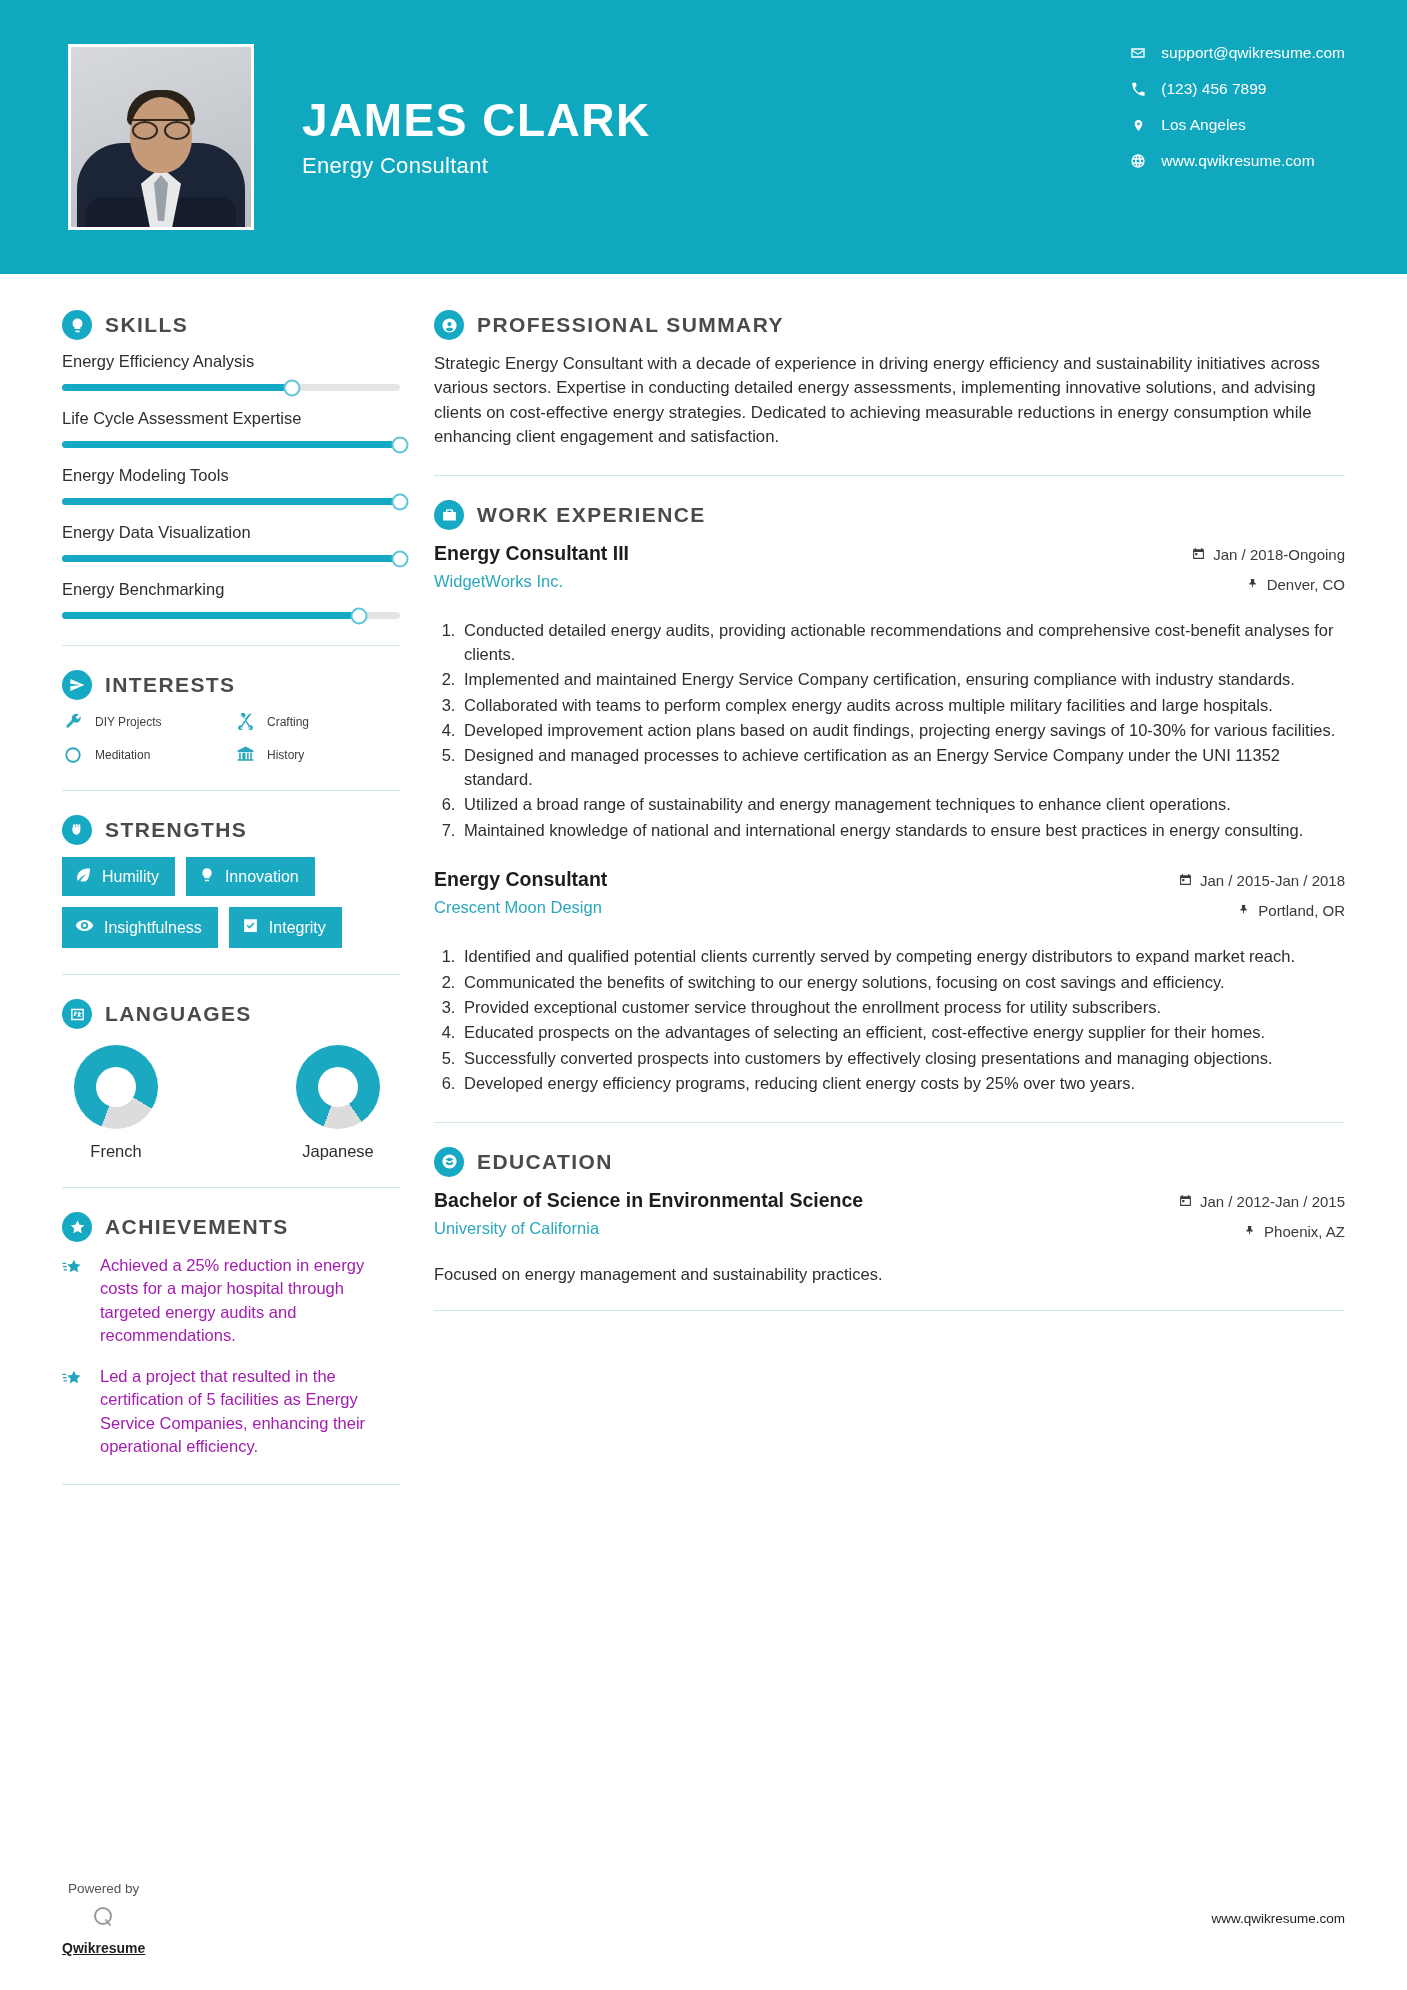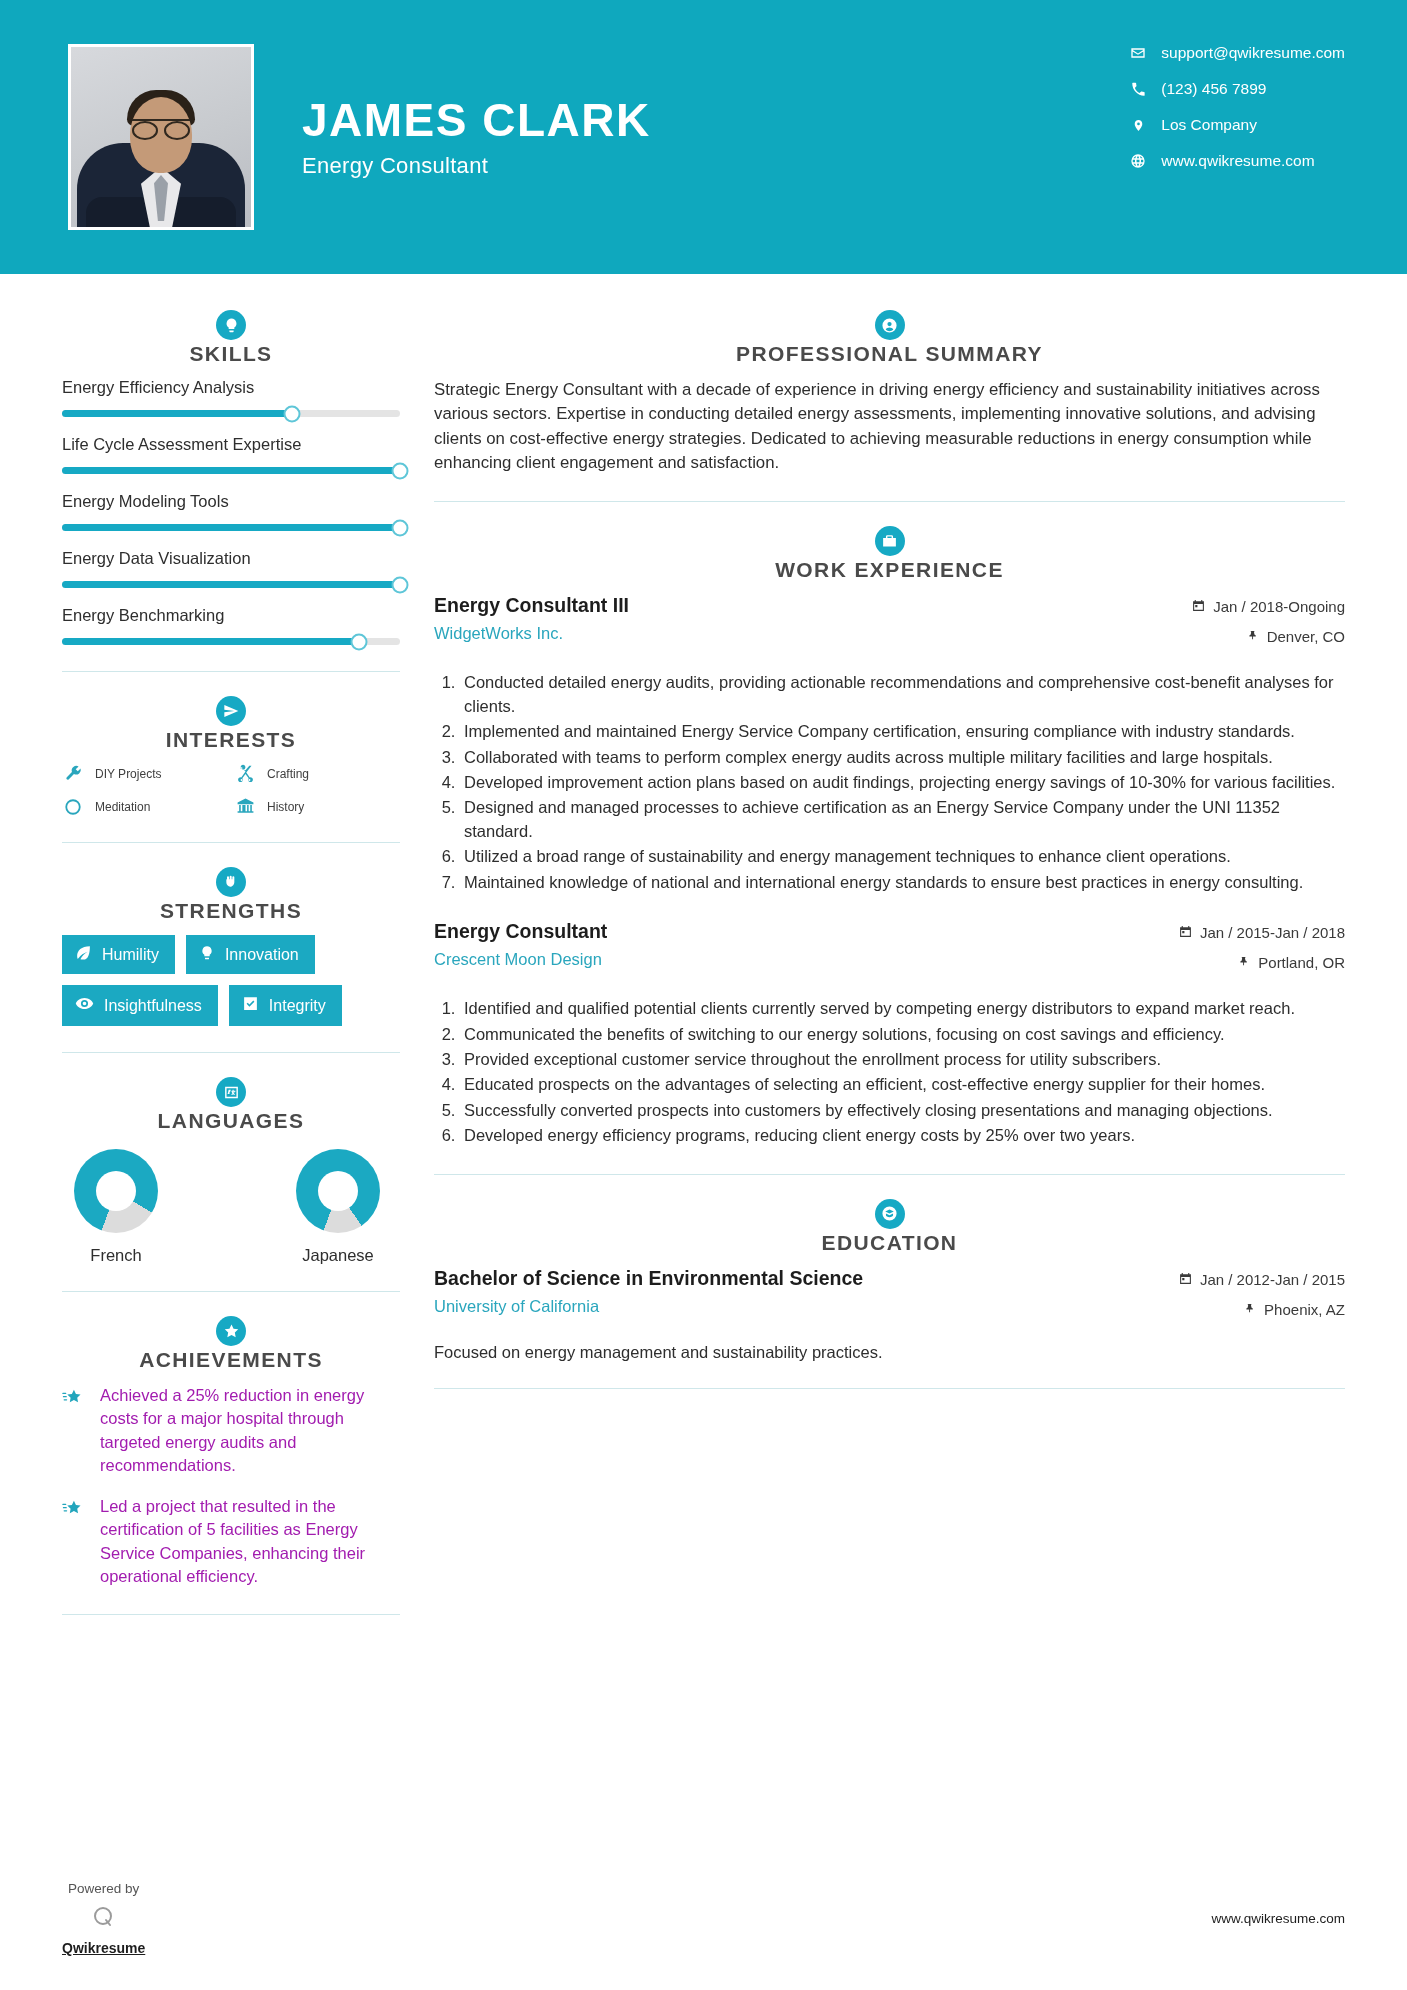--- a/index.html
+++ b/index.html
@@ -83,23 +83,22 @@
   .c-icn svg { fill: #fff; }
 
   
   .content { display: flex; padding: 0; }
   .left {
     width: 400px; padding: 36px 0 0 62px; flex: none;
   }
   .right { flex: 1; padding: 36px 62px 0 34px; }
 
   .sec-head {
-    display: flex; align-items: center; gap: 2px;
+    display: flex; align-items: center; gap: 13px;
     margin-bottom: 12px;
-    flex-direction: column;
   }
   .sec-badge {
     width: 30px; height: 30px; border-radius: 50%;
     background: #16A9C4; display: flex; align-items: center; justify-content: center;
     flex: none;
   }
   .sec-badge svg { fill: #fff; }
   .sec-title {
     font-size: 21px; font-weight: 700; letter-spacing: 1.4px; color: #4a4a4a;
   }
@@ -221,21 +220,21 @@
             </svg>
         </span>
         <span>(123) 456 7899</span>
       </div>
       <div class="c-row">
         <span class="c-icn">
           <svg width="13" height="17" viewBox="0 0 24 24">
               <path d="M12 2C8.1 2 5 5.1 5 9c0 5.3 7 13 7 13s7-7.7 7-13c0-3.9-3.1-7-7-7zm0 9.5A2.5 2.5 0 1 1 12 6.5a2.5 2.5 0 0 1 0 5z"></path>
             </svg>
         </span>
-        <span>Los Company</span>
+        <span>Los Angeles</span>
       </div>
       <div class="c-row">
         <span class="c-icn">
           <svg width="16" height="16" viewBox="0 0 24 24">
               <path d="M12 2a10 10 0 1 0 0 20 10 10 0 0 0 0-20zm6.9 6h-2.9a15 15 0 0 0-1.3-3.6A8 8 0 0 1 18.9 8zM12 4c.7 1 1.3 2.4 1.7 4h-3.4C10.7 6.4 11.3 5 12 4zM4.3 14a8 8 0 0 1 0-4h3.3a17 17 0 0 0 0 4H4.3zm.8 2h2.9c.3 1.3.8 2.5 1.3 3.6A8 8 0 0 1 5.1 16zm2.9-8H5.1a8 8 0 0 1 4.2-3.6A15 15 0 0 0 8 8zM12 20c-.7-1-1.3-2.4-1.7-4h3.4c-.4 1.6-1 3-1.7 4zm2.1-6H9.9a15 15 0 0 1 0-4h4.2a15 15 0 0 1 0 4zm.6 5.6c.5-1.1 1-2.3 1.3-3.6h2.9a8 8 0 0 1-4.2 3.6zm1.7-5.6a17 17 0 0 0 0-4h3.3a8 8 0 0 1 0 4h-3.3z"></path>
             </svg>
         </span>
         <span>www.qwikresume.com</span>
       </div>
     </div>

